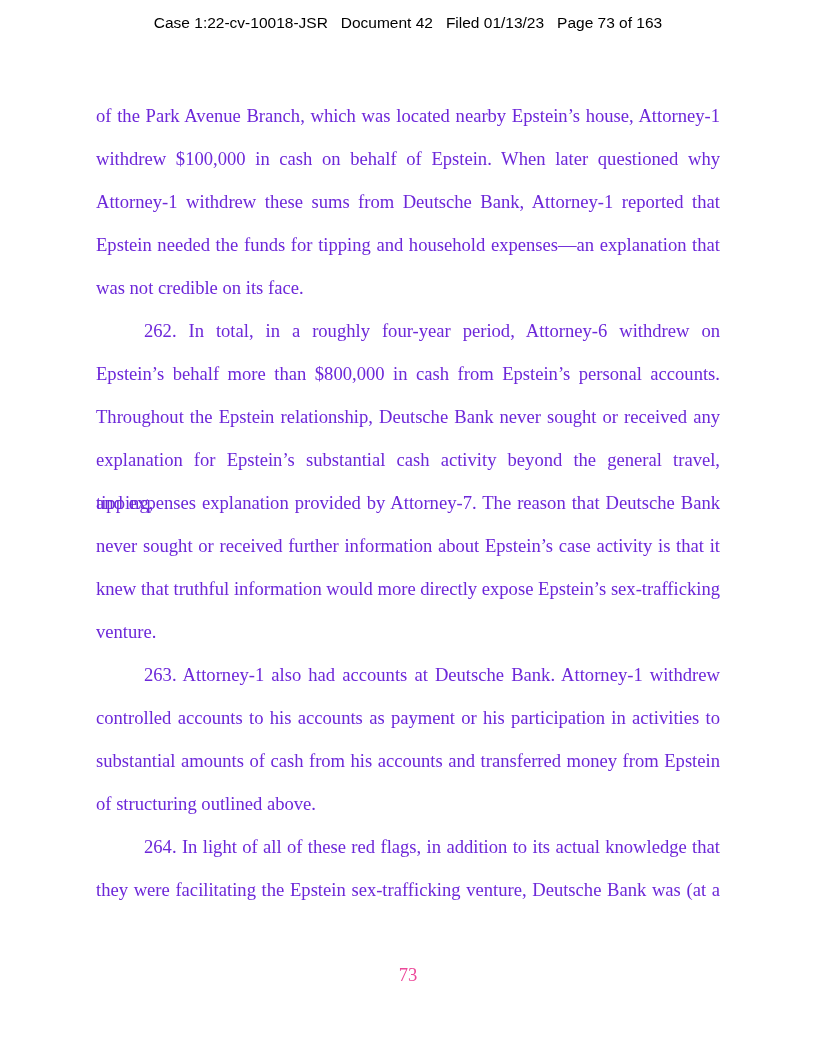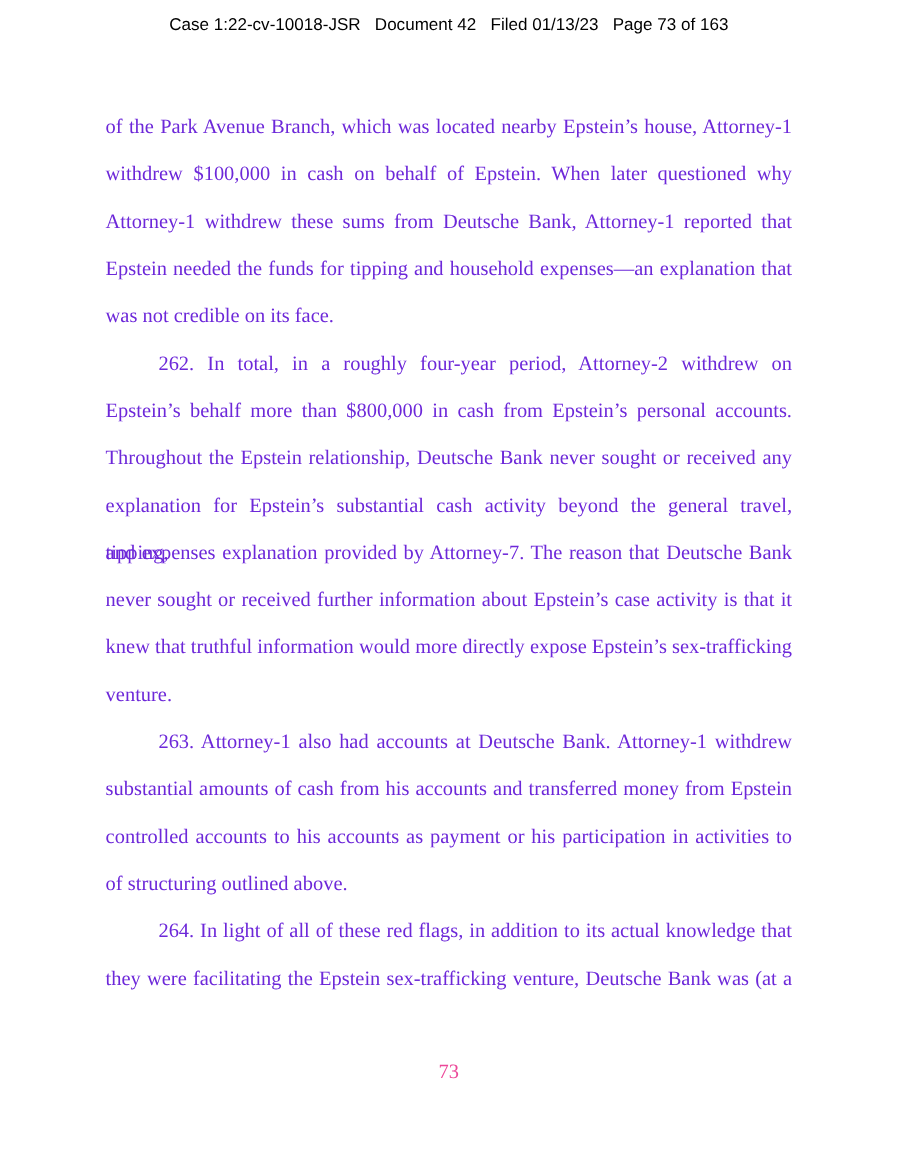--- a/index.html
+++ b/index.html
@@ -31,34 +31,34 @@
 
   <div>
     <span class="line just">of the Park Avenue Branch, which was located nearby Epstein’s house, Attorney-1</span>
     <span class="line just">withdrew $100,000 in cash on behalf of Epstein.  When later questioned why</span>
     <span class="line just">Attorney-1 withdrew these sums from Deutsche Bank, Attorney-1 reported that</span>
     <span class="line just">Epstein needed the funds for tipping and household expenses—an explanation that</span>
     <span class="line">was not credible on its face.</span>
   </div>
 
   <div>
-    <span class="line just indent"><span>262.</span>  <span>In total, in a roughly four-year period, Attorney-2 withdrew on</span></span>
+    <span class="line just indent"><span>262.</span>  <span>In total, in a roughly four-year period, Attorney-6 withdrew on</span></span>
     <span class="line just">Epstein’s behalf more than $800,000 in cash from Epstein’s personal accounts.</span>
     <span class="line just">Throughout the Epstein relationship, Deutsche Bank never sought or received any</span>
     <span class="line just">explanation for Epstein’s substantial cash activity beyond the general travel, tipping,</span>
     <span class="line just">and expenses explanation provided by Attorney-7.  The reason that Deutsche Bank</span>
     <span class="line just">never sought or received further information about Epstein’s case activity is that it</span>
     <span class="line just">knew that truthful information would more directly expose Epstein’s sex-trafficking</span>
     <span class="line">venture.</span>
   </div>
 
   <div>
     <span class="line just indent"><span>263.</span>  <span>Attorney-1 also had accounts at Deutsche Bank.  Attorney-1 withdrew</span></span>
+    <span class="line just">controlled accounts to his accounts as payment or his participation in activities to</span>
     <span class="line just">substantial amounts of cash from his accounts and transferred money from Epstein</span>
-    <span class="line just">controlled accounts to his accounts as payment or his participation in activities to</span>
     <span class="line">of structuring outlined above.</span>
   </div>
 
   <div>
     <span class="line just indent"><span>264.</span>  <span>In light of all of these red flags, in addition to its actual knowledge that</span></span>
     <span class="line just">they were facilitating the Epstein sex-trafficking venture, Deutsche Bank was (at a</span>
   </div>
 </div>
 
 <div class="footer">73</div>

